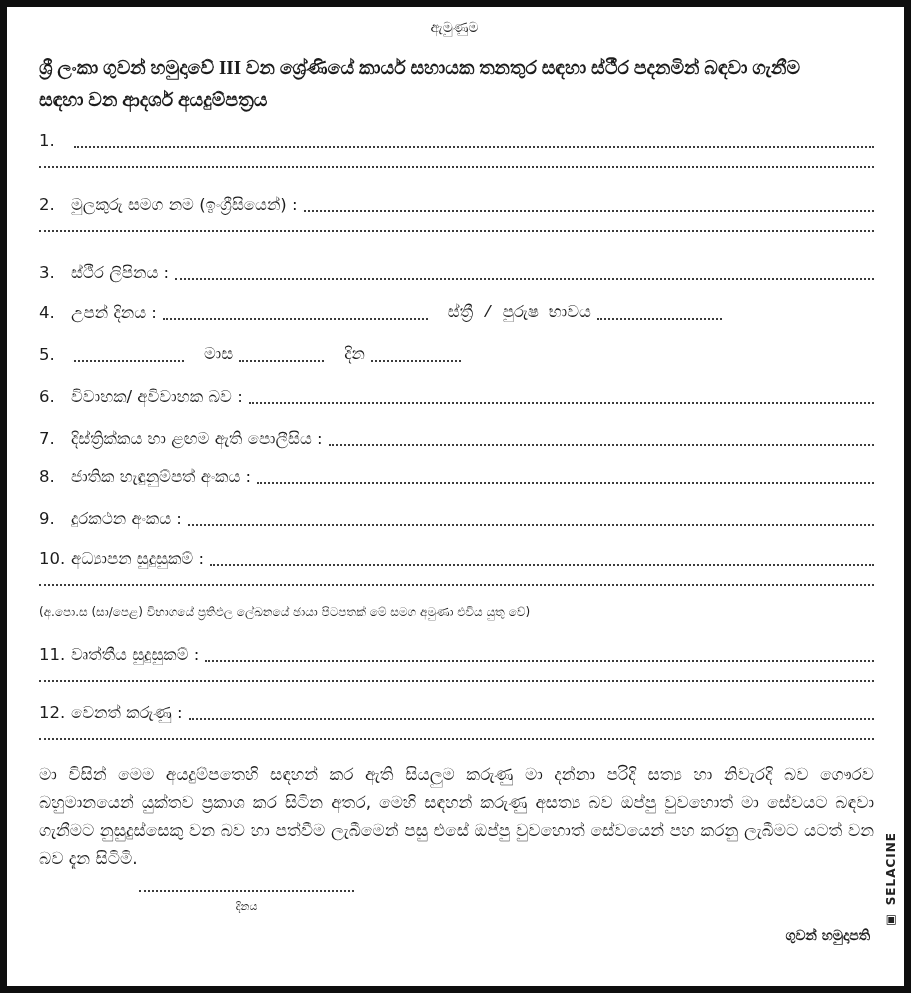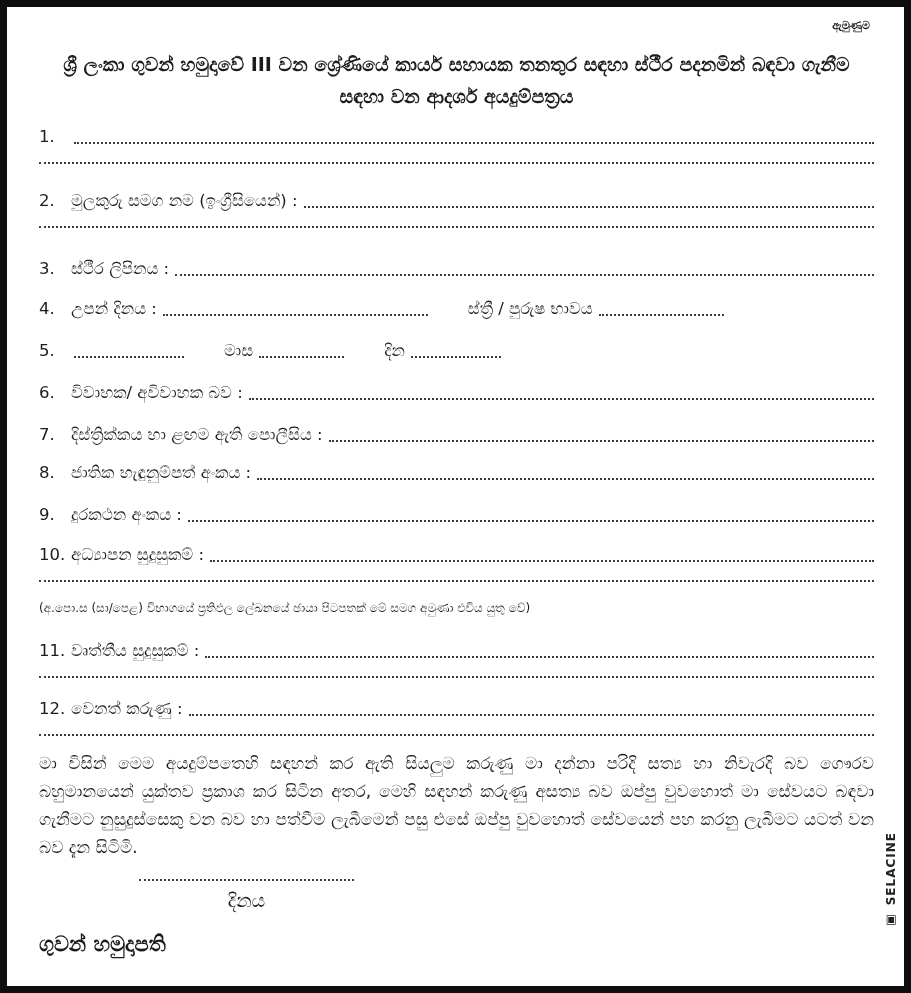--- a/index.html
+++ b/index.html
@@ -7,47 +7,47 @@
     position:relative;
     width:911px; height:993px;
     box-sizing:border-box;
     background:#ffffff;
     border:7px solid #0e0e0e;
     font-family:"DejaVu Sans", sans-serif;
     color:#1c1c1c;
     padding:12px 30px 0 32px;
     overflow:hidden;
   }
-  .annex { text-align:right; font-weight:bold; font-size:11px; padding-right:4px; }
-  .title { margin-top:16px; text-align:center; font-weight:bold; font-size:19px; line-height:32px; }
+  .annex { text-align:center; font-weight:normal; font-size:14px; padding-right:4px; }
+  .title { margin-top:16px; text-align:left; font-weight:bold; font-size:19px; line-height:32px;font-family:Liberation Serif, serif; }
 
   .row { display:flex; align-items:flex-end; font-size:16.5px; line-height:22px; }
   .num { flex:0 0 32px; }
   .lbl { white-space:nowrap; padding-right:3px; }
   .dots { flex:1 1 auto; border-bottom:2px dotted #3b3b3b; margin:0 0 4px 3px; min-width:20px; }
   .dots-fixed { flex:0 1 auto; border-bottom:2px dotted #3b3b3b; margin:0 0 4px 3px; }
-  .gap { margin-left:40px; }
+  .gap { margin-left:20px;font-family:Liberation Mono, monospace; }
   .contline { border-bottom:2px dotted #3b3b3b; height:2px; margin-top:12px; }
 
   .mt14{margin-top:14px;} .mt16{margin-top:16px;} .mt18{margin-top:18px;}
   .mt20{margin-top:20px;} .mt26{margin-top:26px;}
   .mt30{margin-top:30px;} .mt36{margin-top:20px;}
 
   .note { margin-top:14px; font-size:12px; line-height:24px; }
 
-  .declaration { margin-top:13px; font-size:17px; line-height:28px; text-align:justify; }
+  .declaration { margin-top:20px; font-size:17px; line-height:28px; text-align:justify; }
 
   .sig-row { display:flex; margin-top:16px; }
   .sig-block { text-align:center; }
   .sig-date { margin-left:100px; width:215px; }
   .sig-sign { margin-left:auto; margin-right:70px; width:250px; }
   .sig-line { border-bottom:2px dotted #3b3b3b; height:2px; margin-bottom:8px; }
-  .sig-label { font-size:19px; }
+  .sig-label { font-size:11px; }
 
-  .authority { margin-top:20px; font-weight:bold; font-size:21px; padding-right:4px; }
+  .authority { margin-top:14px; text-align:right; font-weight:bold; font-size:14px; padding-right:4px; }
 
   .selacine {
     position:absolute; right:6px; bottom:58px;
     writing-mode:vertical-rl; transform:rotate(180deg);
     font-size:12px; font-weight:bold; letter-spacing:1px; color:#222;
     white-space:nowrap;
   }
   .selacine .logo { font-size:12px; margin-bottom:3px; }
 </style>
 </head>

